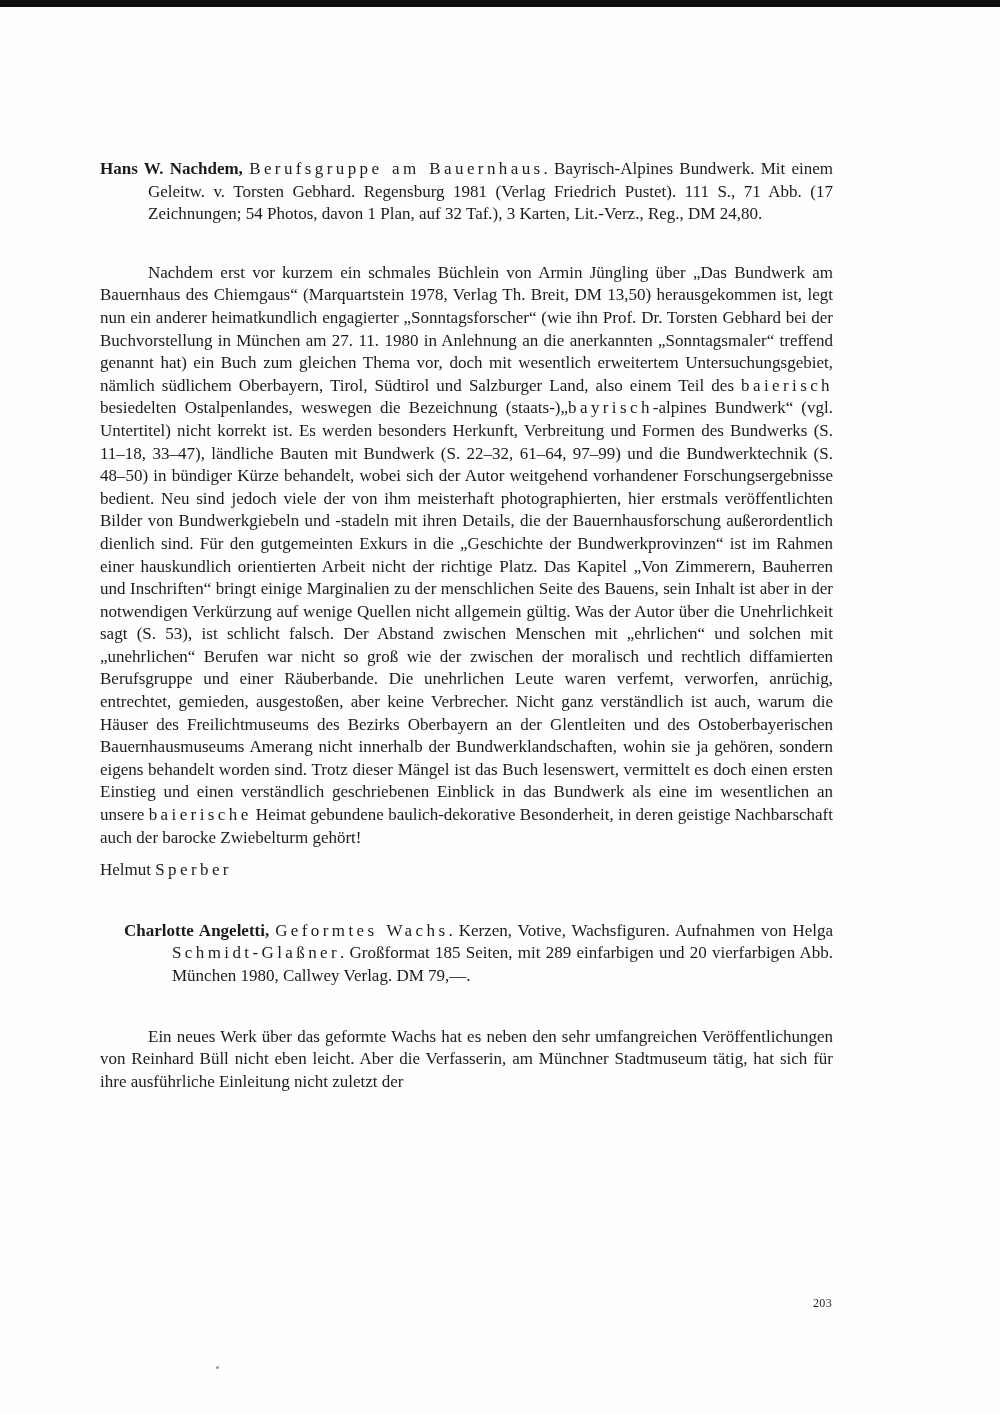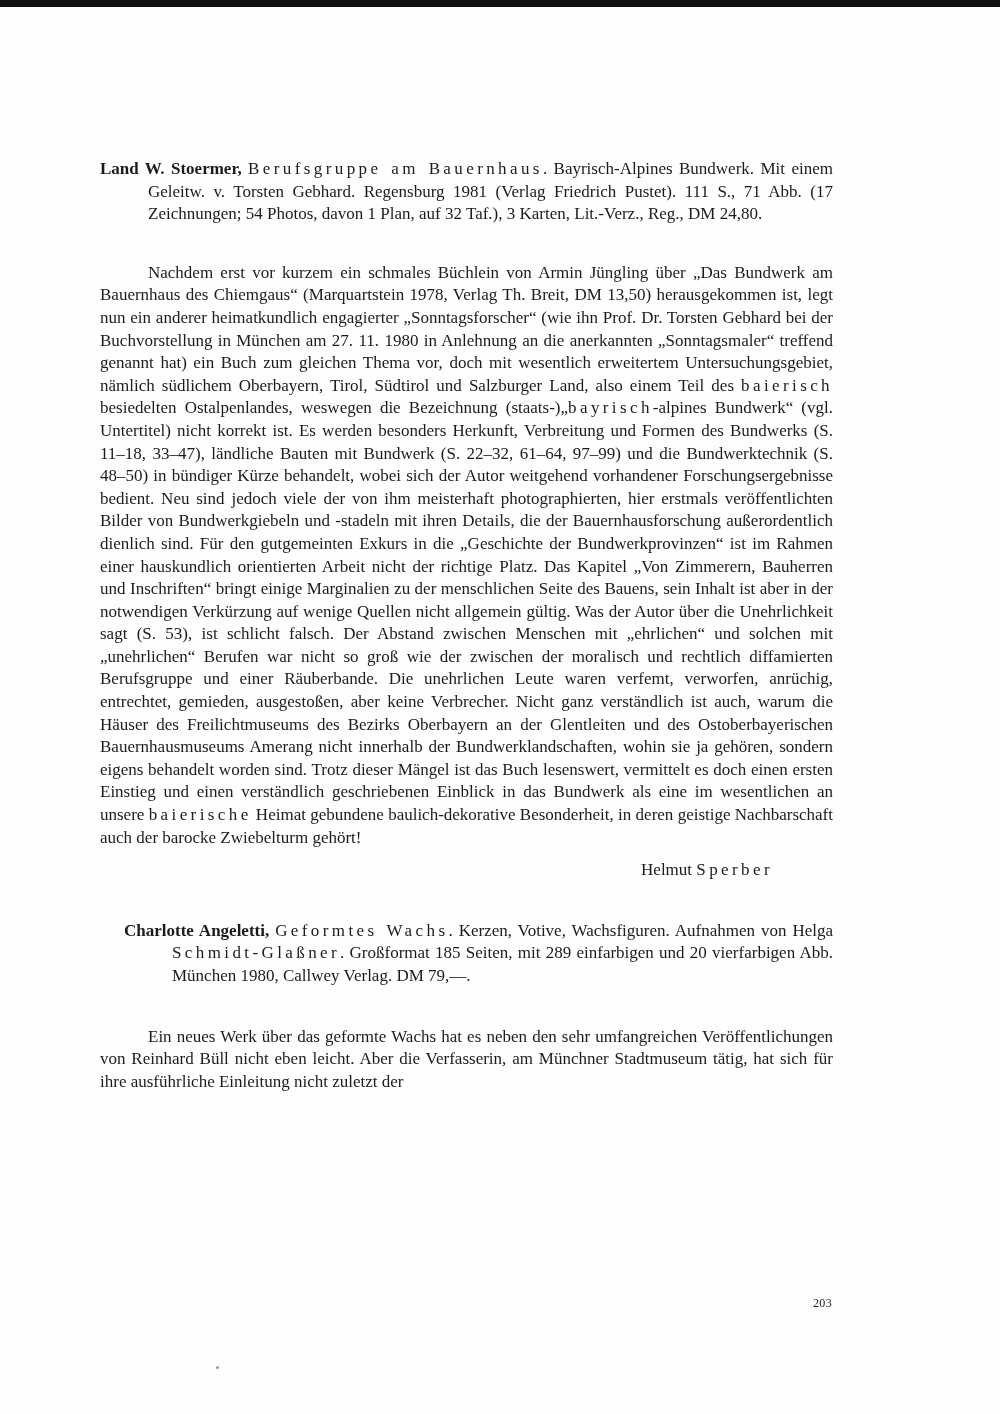--- a/index.html
+++ b/index.html
@@ -41,21 +41,21 @@
   .para {
     text-indent: 48px;
     margin-top: 36px;
   }
   .para-2 {
     text-indent: 48px;
     margin-top: 38px;
   }
   .signature {
     margin-top: 10px;
-    text-align: right;
+    text-align: left;
     padding-right: 60px;
   }
   .heading-2 {
     margin-top: 38px;
     margin-left: 24px;
   }
   .seg-bold { font-weight: bold; }
   .seg-sperr { letter-spacing: 0.2em; }
   .pagenum {
     position: absolute;
@@ -75,21 +75,21 @@
   }
 </style>
 </head>
 <body>
 
 <div class="sheet">
   <div class="scan-edge"></div>
 
   <div class="content">
 
-    <p class="heading"><span class="seg-bold">Land W. Stoermer,</span><span> </span><span class="seg-sperr">Berufsgruppe am Bauernhaus</span><span>. Bayrisch-Alpines Bundwerk. Mit einem Geleitw. v. Torsten Gebhard. Regensburg 1981 (Verlag Friedrich Pustet). 111 S., 71 Abb. (17 Zeichnungen; 54 Photos, davon 1 Plan, auf 32 Taf.), 3 Karten, Lit.-Verz., Reg., DM 24,80.</span></p>
+    <p class="heading"><span class="seg-bold">Hans W. Nachdem,</span><span> </span><span class="seg-sperr">Berufsgruppe am Bauernhaus</span><span>. Bayrisch-Alpines Bundwerk. Mit einem Geleitw. v. Torsten Gebhard. Regensburg 1981 (Verlag Friedrich Pustet). 111 S., 71 Abb. (17 Zeichnungen; 54 Photos, davon 1 Plan, auf 32 Taf.), 3 Karten, Lit.-Verz., Reg., DM 24,80.</span></p>
 
     <p class="para"><span>Nachdem erst vor kurzem ein schmales Büchlein von Armin Jüngling über „Das Bundwerk am Bauernhaus des Chiemgaus“ (Marquartstein 1978, Verlag Th. Breit, DM 13,50) herausgekommen ist, legt nun ein anderer heimatkundlich engagierter „Sonntagsforscher“ (wie ihn Prof. Dr. Torsten Gebhard bei der Buchvorstellung in München am 27. 11. 1980 in Anlehnung an die anerkannten „Sonntagsmaler“ treffend genannt hat) ein Buch zum gleichen Thema vor, doch mit wesentlich erweitertem Untersuchungsgebiet, nämlich südlichem Oberbayern, Tirol, Südtirol und Salzburger Land, also einem Teil des </span><span class="seg-sperr">baierisch</span><span> besiedelten Ostalpenlandes, weswegen die Bezeichnung (staats-)„</span><span class="seg-sperr">bayrisch</span><span>-alpines Bundwerk“ (vgl. Untertitel) nicht korrekt ist. Es werden besonders Herkunft, Verbreitung und Formen des Bundwerks (S. 11–18, 33–47), ländliche Bauten mit Bundwerk (S. 22–32, 61–64, 97–99) und die Bundwerktechnik (S. 48–50) in bündiger Kürze behandelt, wobei sich der Autor weitgehend vorhandener Forschungsergebnisse bedient. Neu sind jedoch viele der von ihm meisterhaft photographierten, hier erstmals veröffentlichten Bilder von Bundwerkgiebeln und -stadeln mit ihren Details, die der Bauernhausforschung außerordentlich dienlich sind. Für den gutgemeinten Exkurs in die „Geschichte der Bundwerkprovinzen“ ist im Rahmen einer hauskundlich orientierten Arbeit nicht der richtige Platz. Das Kapitel „Von Zimmerern, Bauherren und Inschriften“ bringt einige Marginalien zu der menschlichen Seite des Bauens, sein Inhalt ist aber in der notwendigen Verkürzung auf wenige Quellen nicht allgemein gültig. Was der Autor über die Unehrlichkeit sagt (S. 53), ist schlicht falsch. Der Abstand zwischen Menschen mit „ehrlichen“ und solchen mit „unehrlichen“ Berufen war nicht so groß wie der zwischen der moralisch und rechtlich diffamierten Berufsgruppe und einer Räuberbande. Die unehrlichen Leute waren verfemt, verworfen, anrüchig, entrechtet, gemieden, ausgestoßen, aber keine Verbrecher. Nicht ganz verständlich ist auch, warum die Häuser des Freilichtmuseums des Bezirks Oberbayern an der Glentleiten und des Ostoberbayerischen Bauernhausmuseums Amerang nicht innerhalb der Bundwerklandschaften, wohin sie ja gehören, sondern eigens behandelt worden sind. Trotz dieser Mängel ist das Buch lesenswert, vermittelt es doch einen ersten Einstieg und einen verständlich geschriebenen Einblick in das Bundwerk als eine im wesentlichen an unsere </span><span class="seg-sperr">baierische</span><span> Heimat gebundene baulich-dekorative Besonderheit, in deren geistige Nachbarschaft auch der barocke Zwiebelturm gehört!</span></p>
 
     <p class="signature"><span>Helmut </span><span class="seg-sperr">Sperber</span></p>
 
     <p class="heading heading-2"><span class="seg-bold">Charlotte Angeletti,</span><span> </span><span class="seg-sperr">Geformtes Wachs</span><span>. Kerzen, Votive, Wachsfiguren. Aufnahmen von Helga </span><span class="seg-sperr">Schmidt-Glaßner</span><span>. Großformat 185 Seiten, mit 289 einfarbigen und 20 vierfarbigen Abb. München 1980, Callwey Verlag. DM 79,—.</span></p>
 
     <p class="para-2"><span>Ein neues Werk über das geformte Wachs hat es neben den sehr umfangreichen Veröffentlichungen von Reinhard Büll nicht eben leicht. Aber die Verfasserin, am Münchner Stadtmuseum tätig, hat sich für ihre ausführliche Einleitung nicht zuletzt der</span></p>
 
   </div>

